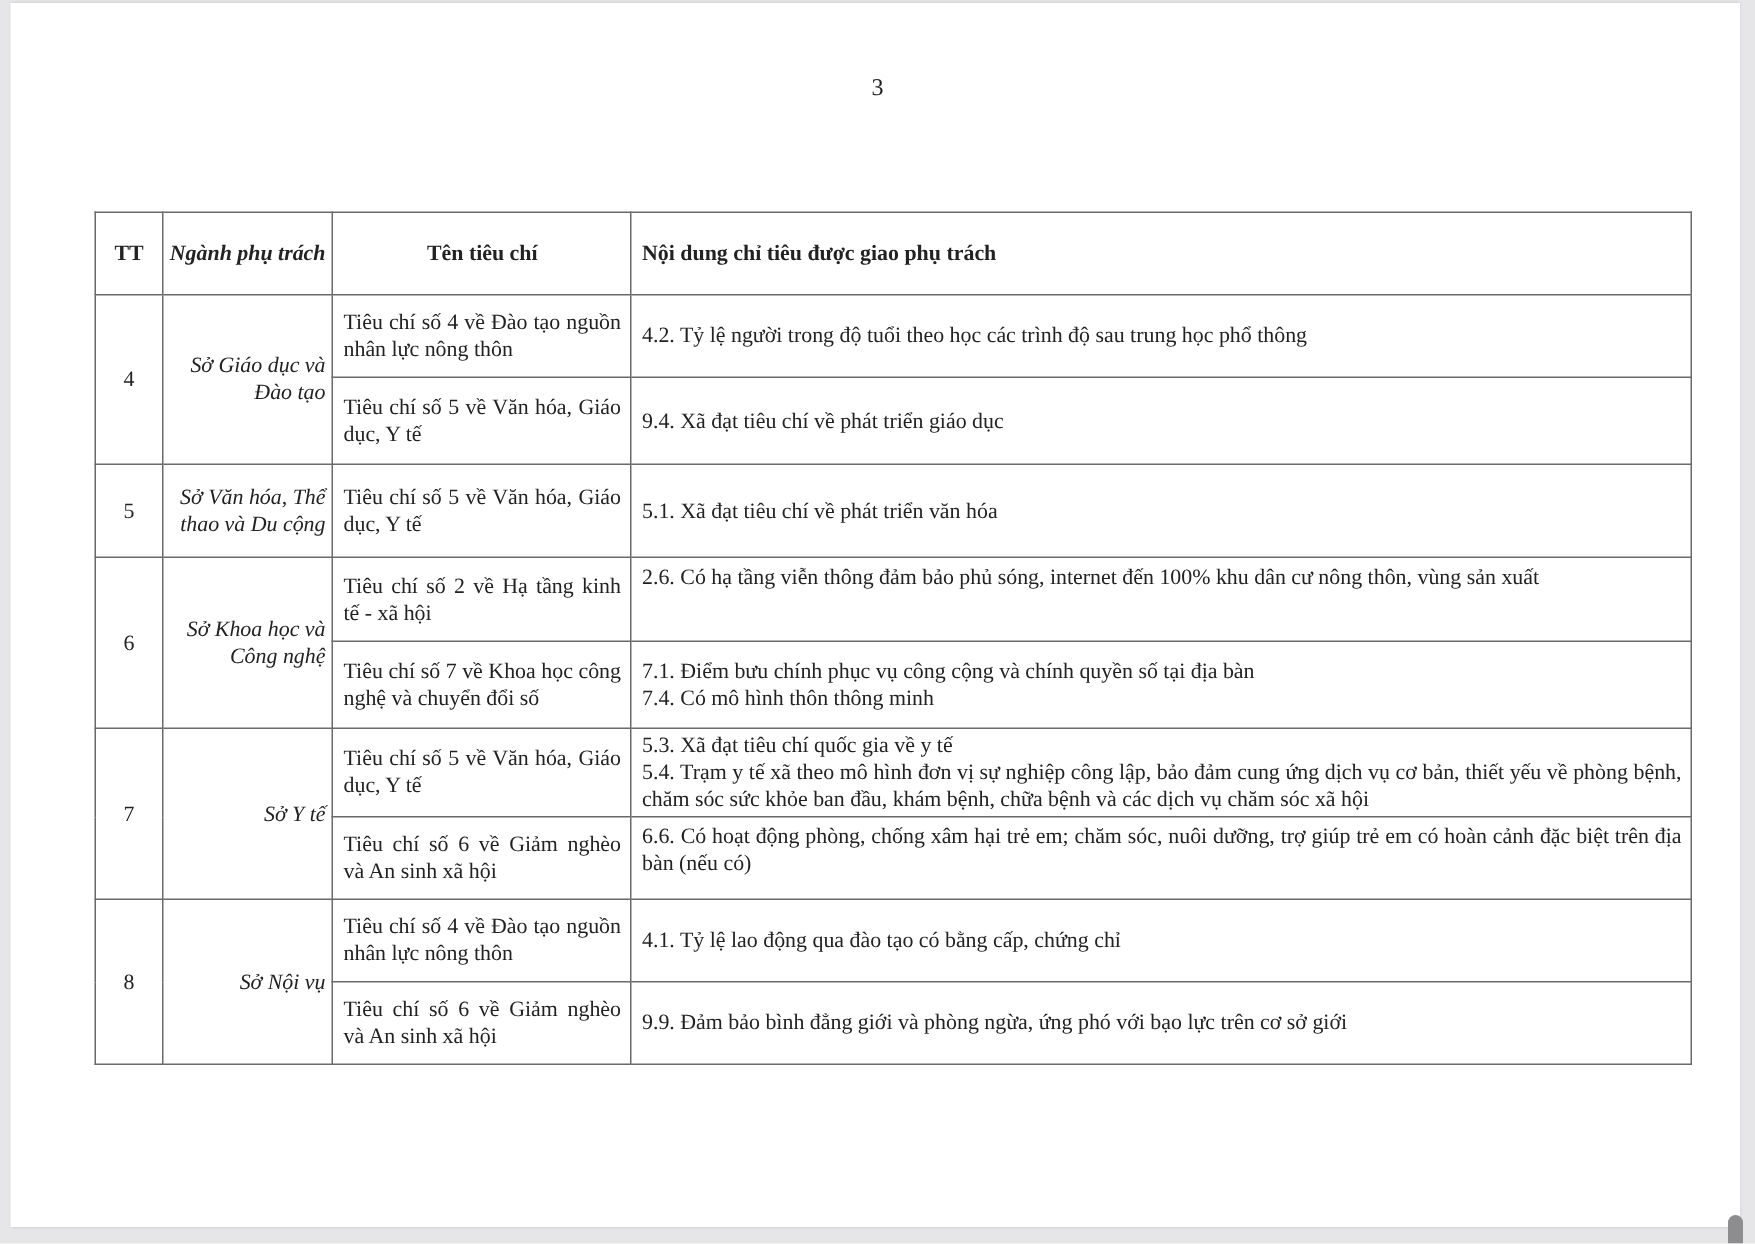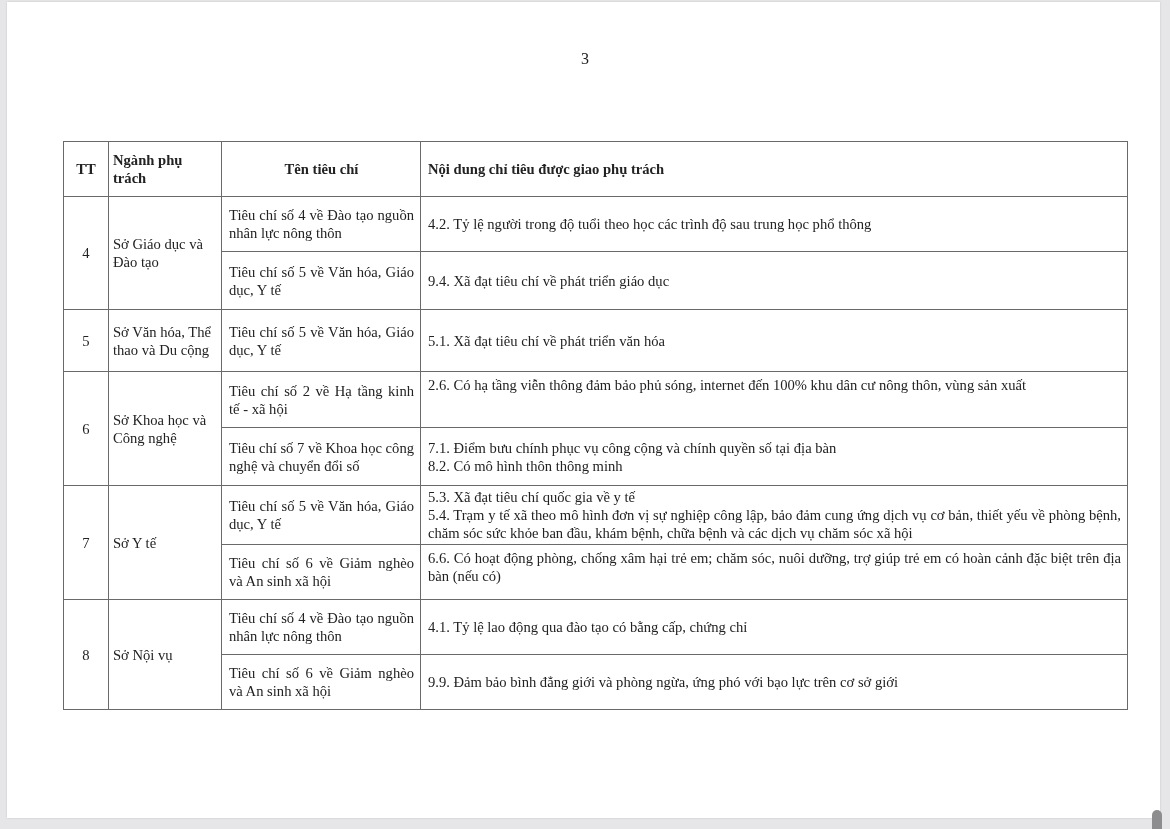--- a/index.html
+++ b/index.html
@@ -23,21 +23,21 @@
     position:absolute; left:63px; top:141px; width:1065px;
     border-collapse:collapse;
     font-size:14.6px; line-height:18px;
   }
   table.doc td, table.doc th {
     border:1.5px solid #6a6a6a;
     vertical-align:middle;
   }
   th { font-weight:bold; text-align:center; padding:2px 4px; }
   .col-tt { width:36px; text-align:center; }
-  .col-nganh { width:104px; text-align:left; padding:0 4px; }
+  .col-nganh { width:104px; text-align:right; padding:0 4px;font-style:italic; }
   .col-ten { width:185px; text-align:justify; padding:2px 6px 2px 7px; }
   .col-noi { text-align:left; padding:2px 6px 2px 7px; }
   tr.h-head td, tr.h-head th { height:50px; }
   .r58 { height:55px; }
   .r62 { height:62px; }
   .r57 { height:56px; }
   .r60 { height:58px; }
   .valign-top { vertical-align:top !important; padding-top:4px !important; }
   .line { display:block; }
   .scroll-thumb {
@@ -91,21 +91,21 @@
       <td class="col-nganh" rowspan="2">Sở Khoa học và Công nghệ</td>
       <td class="col-ten">Tiêu chí số 2 về Hạ tầng kinh tế - xã hội</td>
       <td class="col-noi valign-top">
         <span class="line">2.6. Có hạ tầng viễn thông đảm bảo phủ sóng, internet đến 100% khu dân cư nông thôn, vùng sản xuất</span>
       </td>
     </tr>
     <tr class="r60">
       <td class="col-ten">Tiêu chí số 7 về Khoa học công nghệ và chuyển đổi số</td>
       <td class="col-noi">
         <span class="line">7.1. Điểm bưu chính phục vụ công cộng và chính quyền số tại địa bàn</span>
-        <span class="line">8.2. Có mô hình thôn thông minh</span>
+        <span class="line">7.4. Có mô hình thôn thông minh</span>
       </td>
     </tr>
 
     <tr class="r58">
       <td class="col-tt" rowspan="2">7</td>
       <td class="col-nganh" rowspan="2">Sở Y tế</td>
       <td class="col-ten">Tiêu chí số 5 về Văn hóa, Giáo dục, Y tế</td>
       <td class="col-noi" style="text-align:justify">
         <span class="line">5.3.  Xã đạt tiêu chí quốc gia về y tế</span>
         <span class="line">5.4. Trạm y tế xã theo mô hình đơn vị sự nghiệp công lập, bảo đảm cung ứng dịch vụ cơ bản, thiết yếu về phòng bệnh, chăm sóc sức khỏe ban đầu, khám bệnh, chữa bệnh và các dịch vụ chăm sóc xã hội</span>

